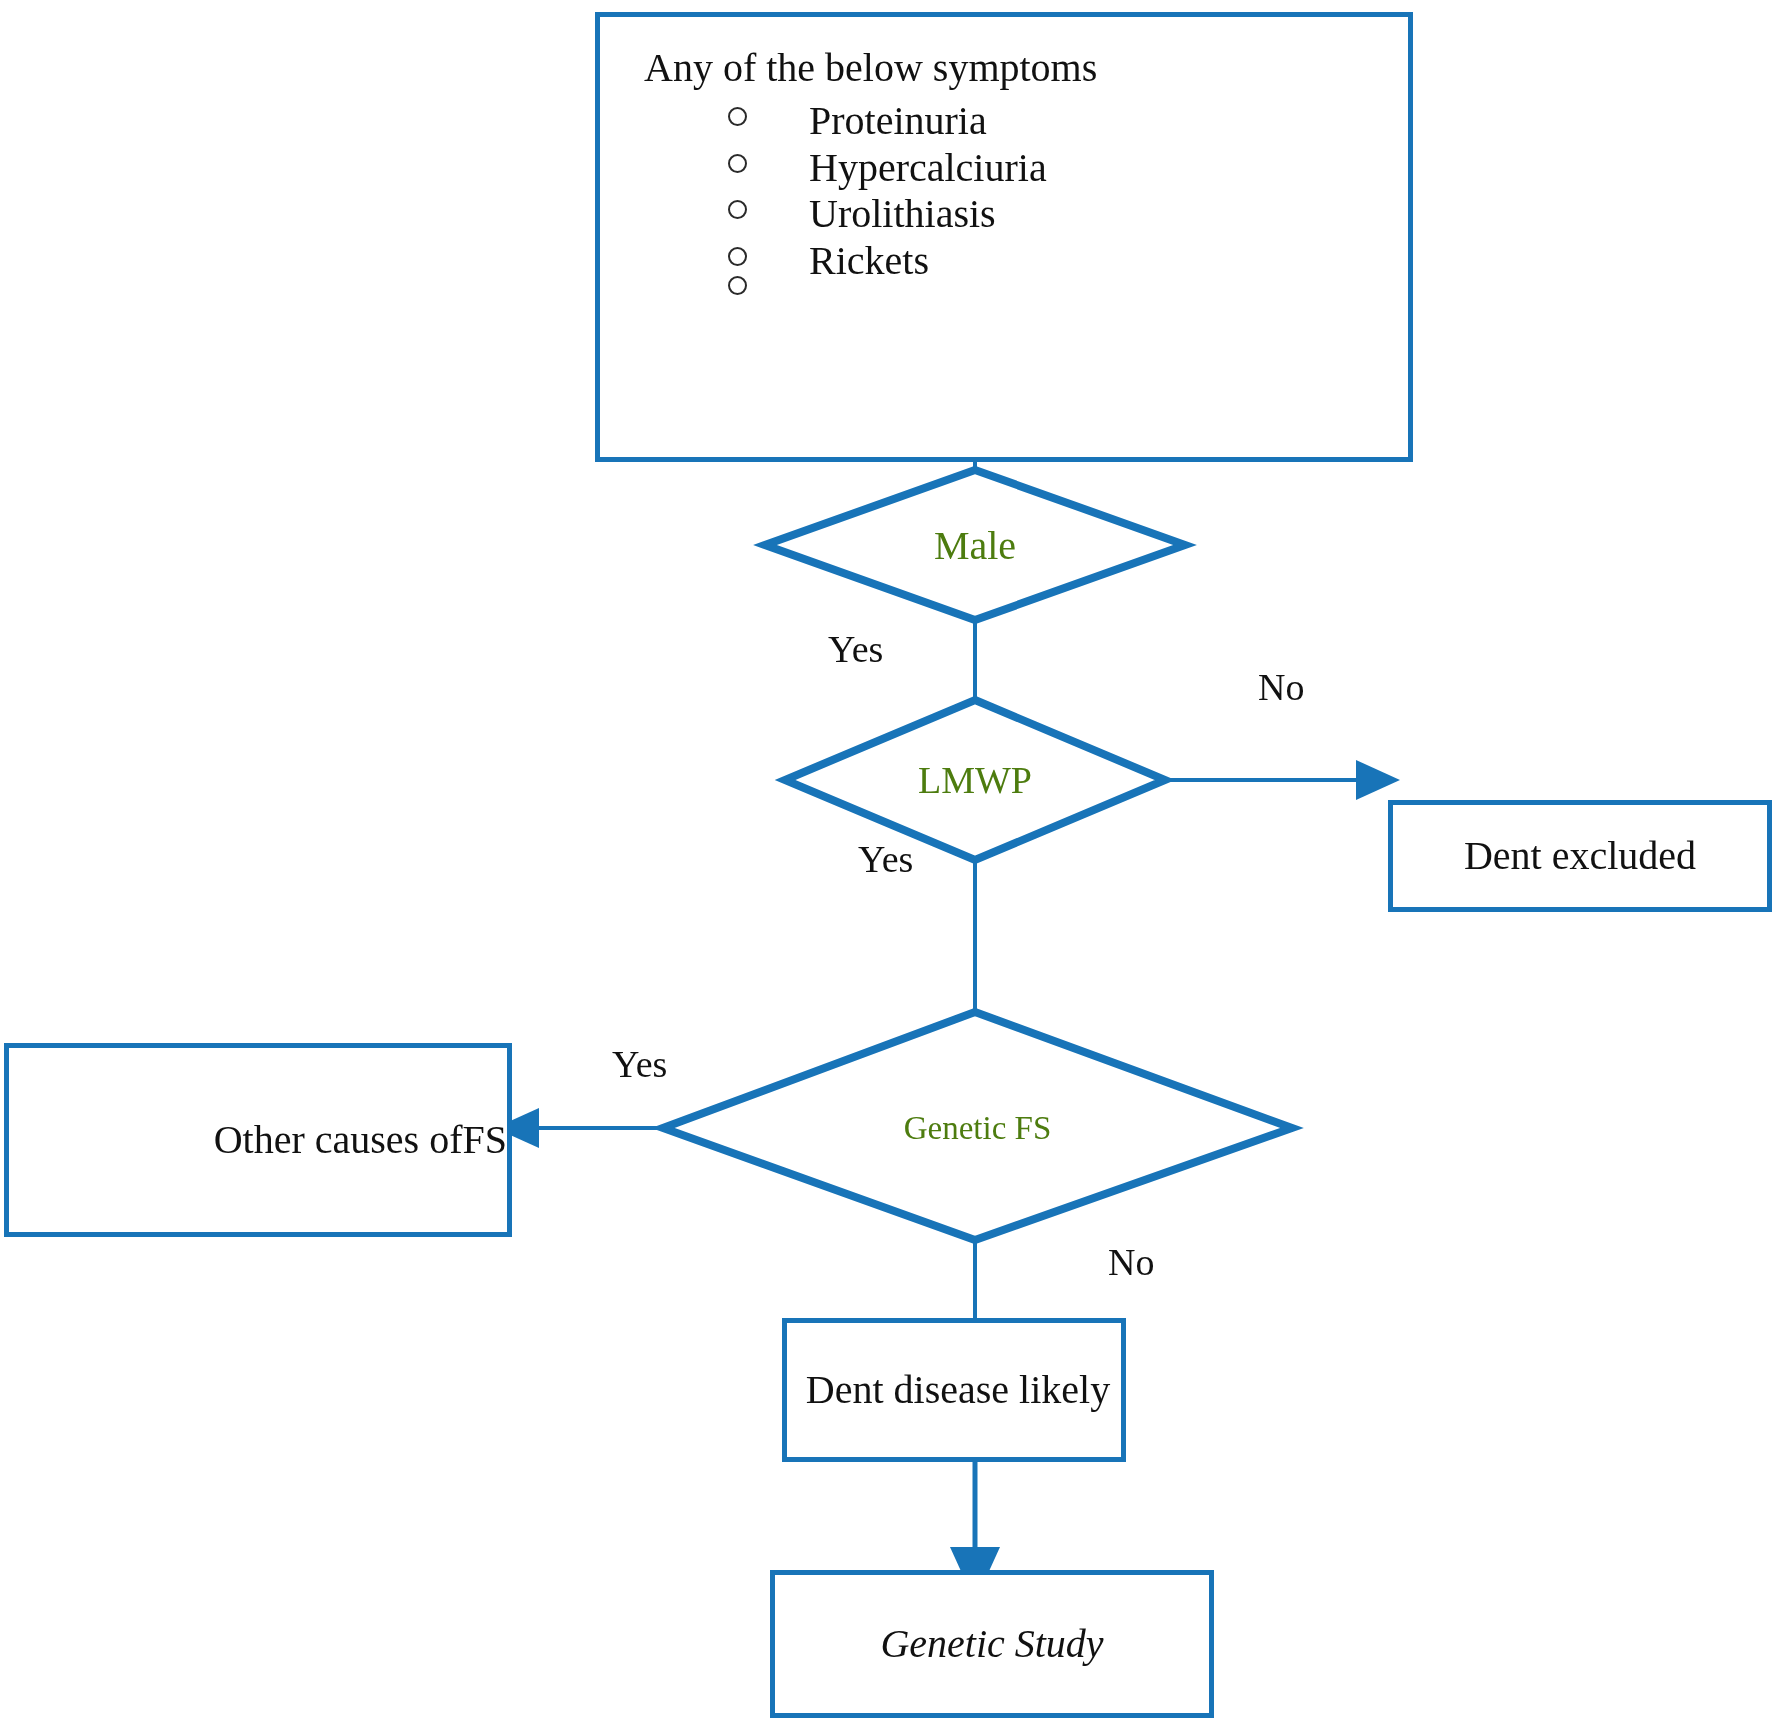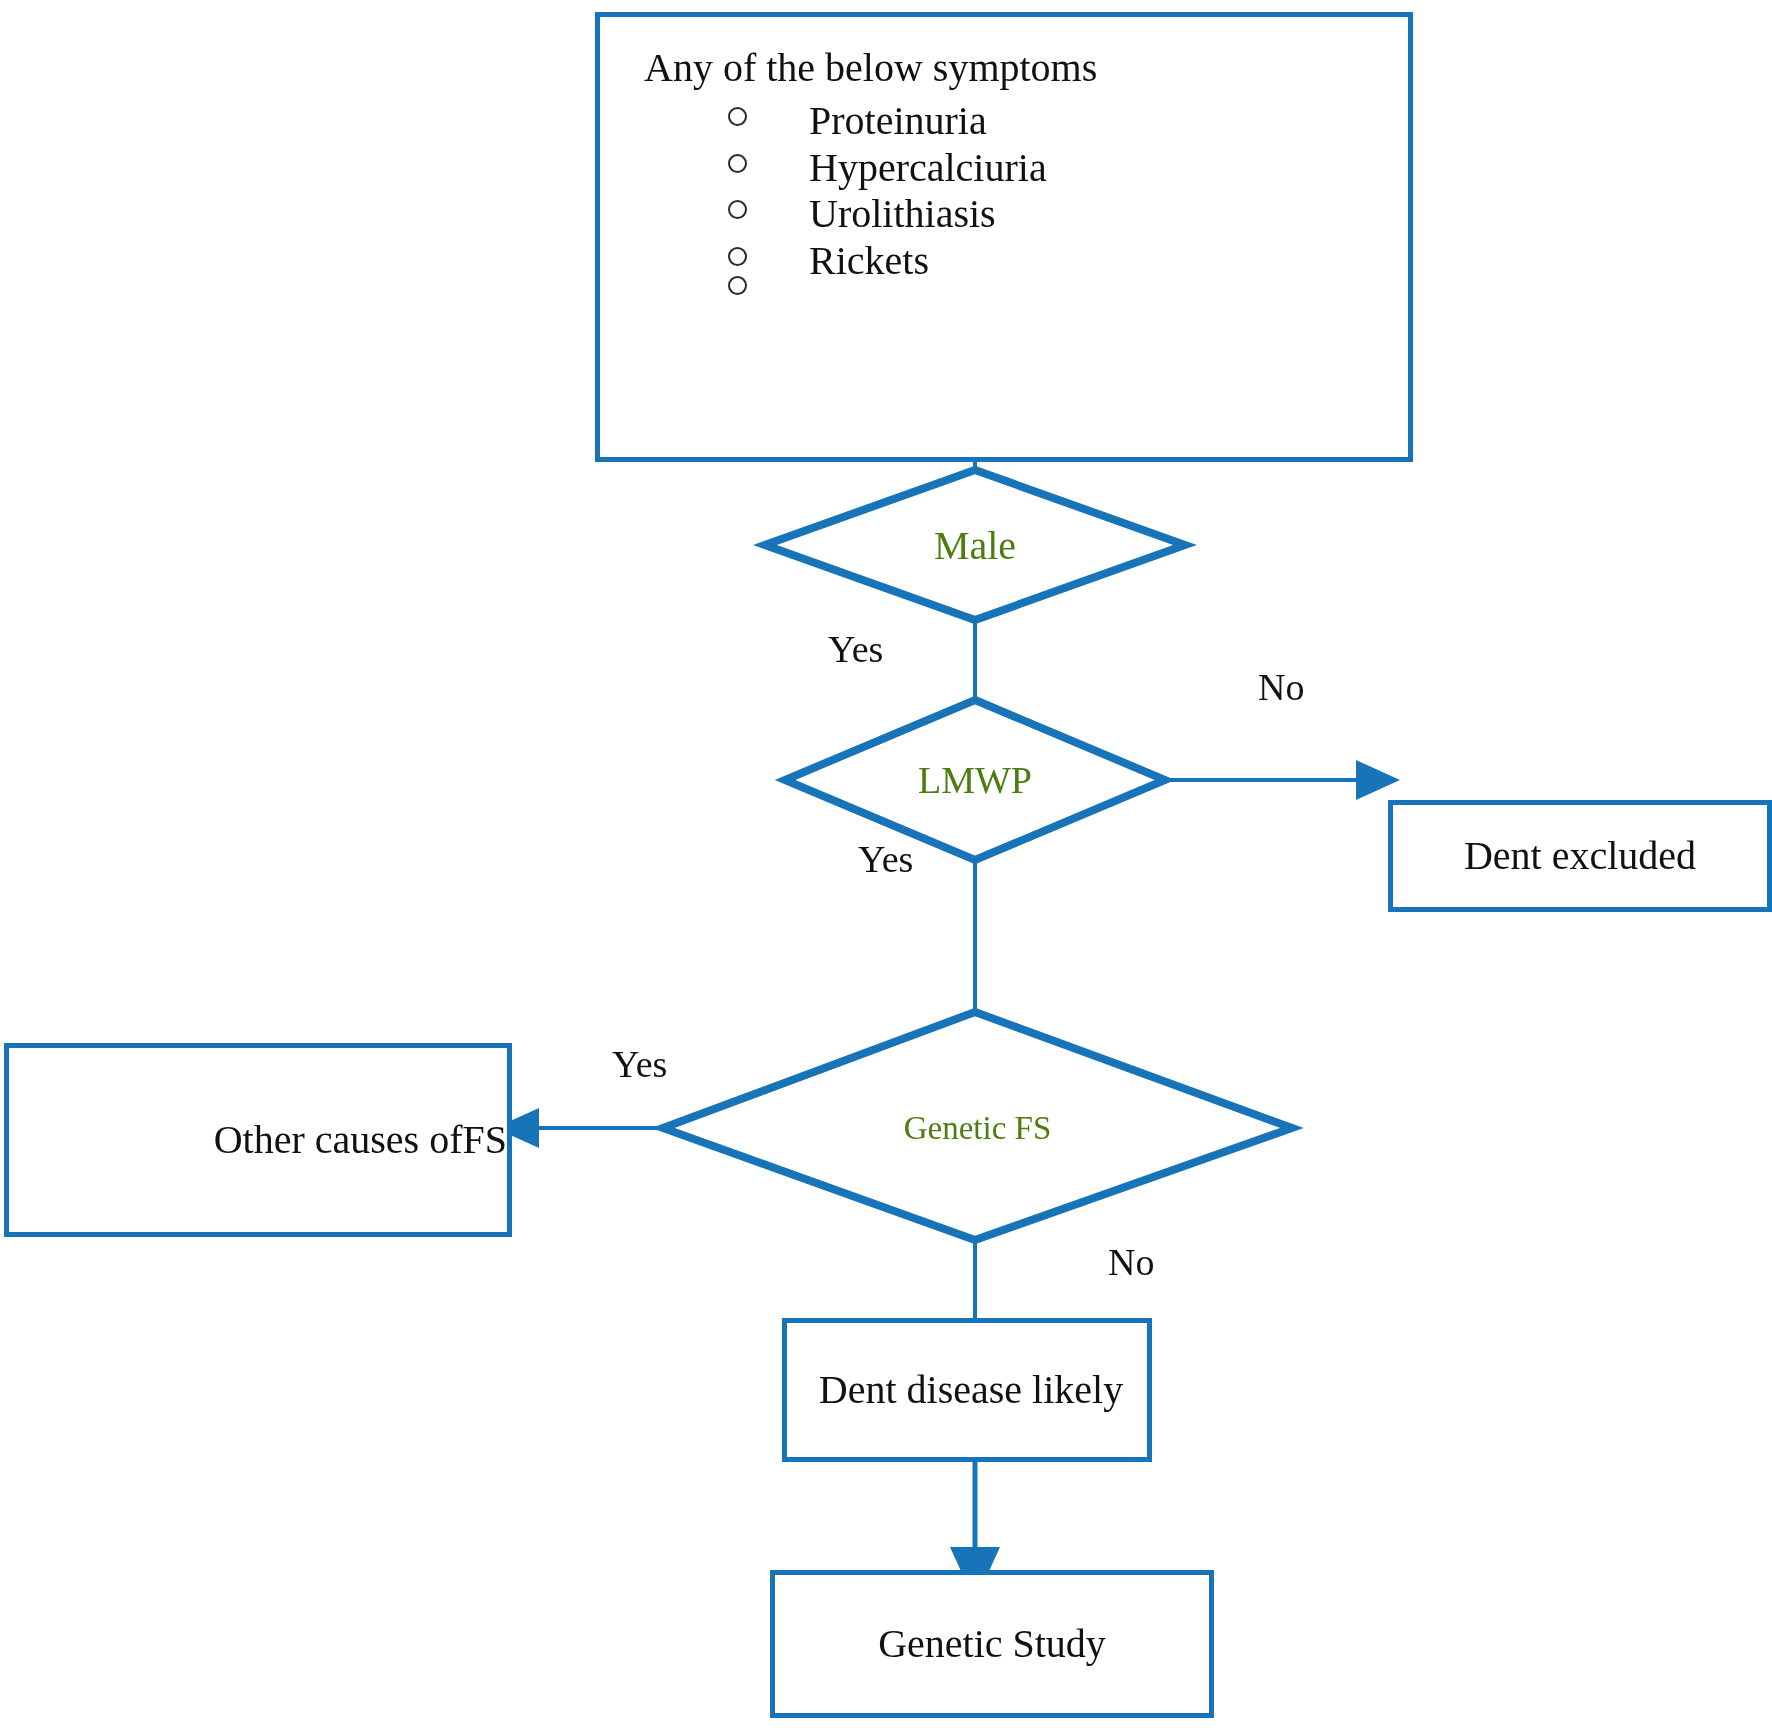--- a/index.html
+++ b/index.html
@@ -159,25 +159,25 @@
 
   <div class="node-box" style="left:1388px; top:800px; width:384px; height:112px;">
     <span class="box-label">Dent excluded</span>
   </div>
 
   <div class="node-box" style="left:4px; top:1043px; width:508px; height:194px; flex-direction:row;justify-content:flex-end;">
     <span class="box-label">Other causes of</span>
     <span class="box-label">FS</span>
   </div>
 
-  <div class="node-box" style="left:782px; top:1318px; width:370px; height:144px;padding-left:8px;">
+  <div class="node-box" style="left:782px; top:1318px; width:344px; height:144px;padding-left:8px;">
     <span class="box-label">Dent disease likely</span>
   </div>
 
-  <div class="node-box" style="left:770px; top:1570px; width:444px; height:148px;">
+  <div class="node-box" style="left:770px; top:1570px; width:444px; height:148px;font-style:italic;">
     <span class="box-label">Genetic Study</span>
   </div>
 
   <div class="edge-label" style="left:828px; top:630px;">Yes</div>
 
   <div class="edge-label" style="left:1258px; top:668px;">No</div>
 
   <div class="edge-label" style="left:858px; top:840px;">Yes</div>
 
   <div class="edge-label" style="left:612px; top:1045px;">Yes</div>

